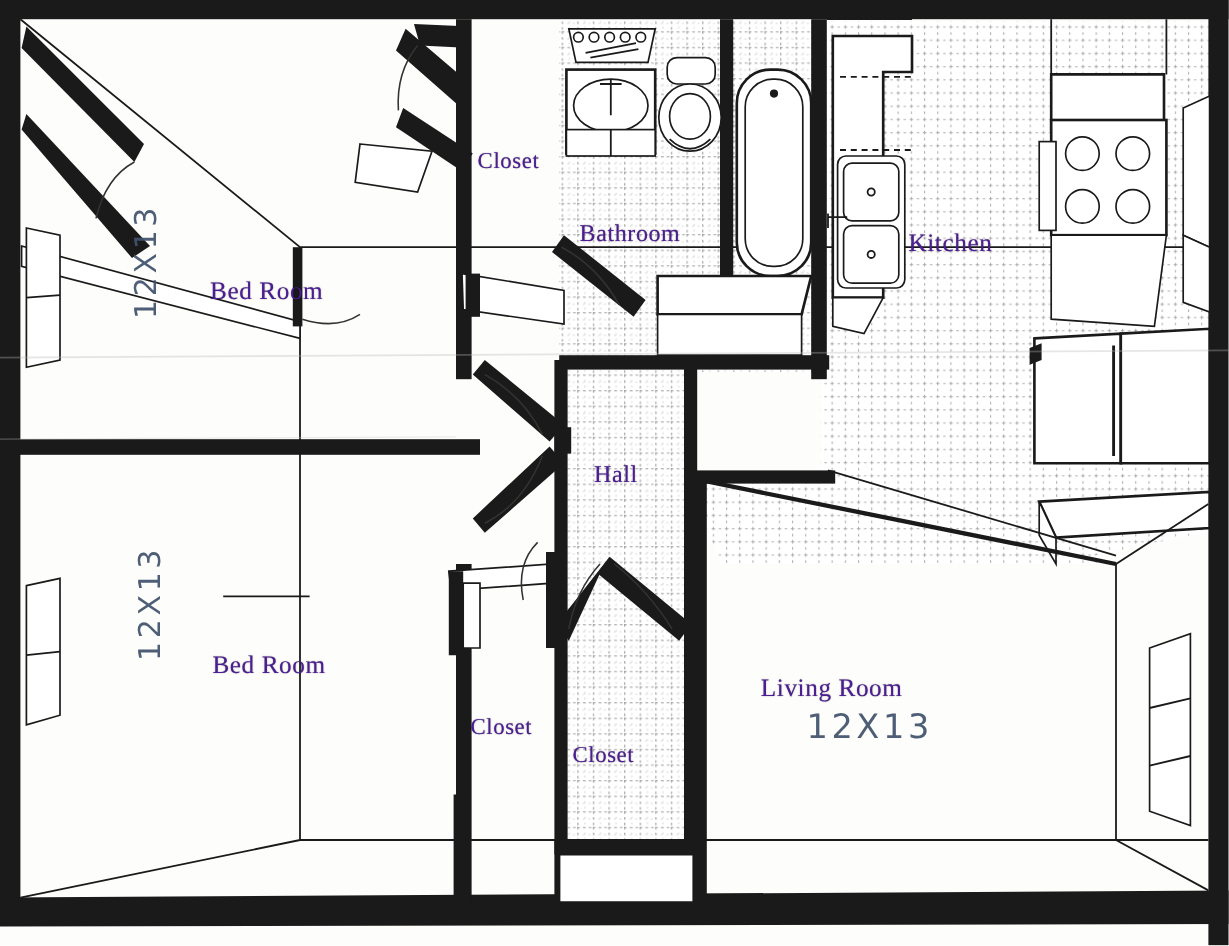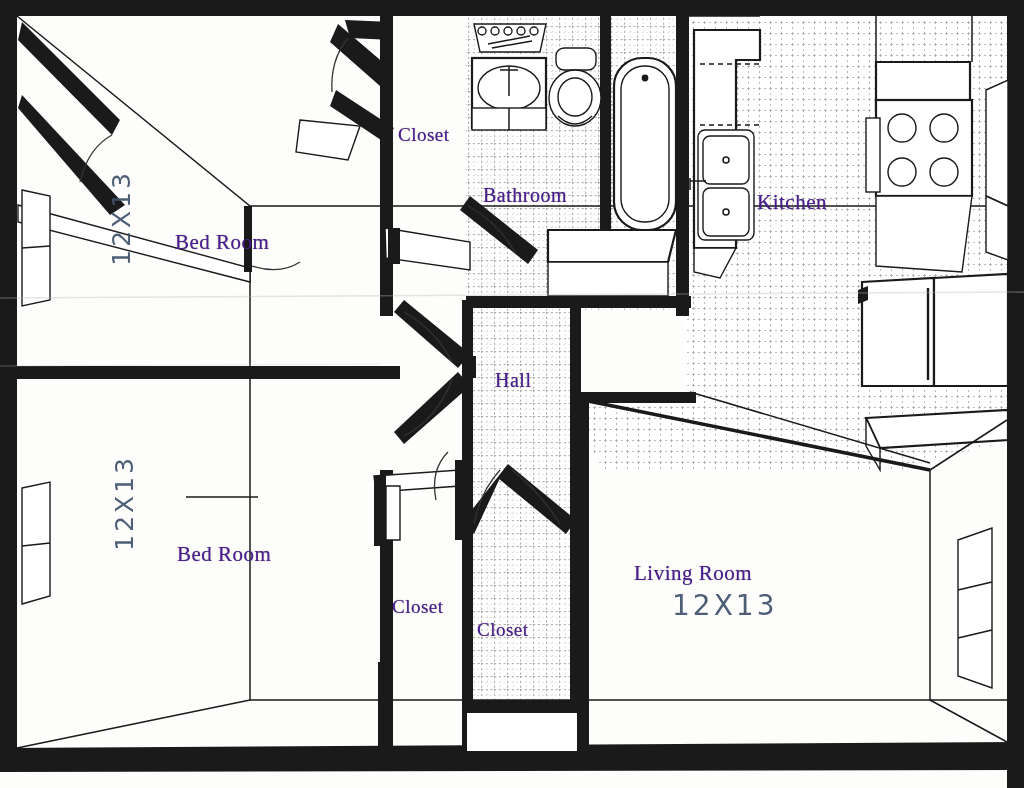--- a/index.html
+++ b/index.html
@@ -23,21 +23,21 @@
     letter-spacing:0.5px;
     text-shadow:0 0 1px rgba(0,0,0,.55);
     pointer-events:none;
     margin-top:24px;
   }
   .lbl-bed1{left:175px;top:206px;font-size:21px;}
   .lbl-bed2{left:177px;top:518px;font-size:21px;}
   .lbl-living{left:634px;top:537px;font-size:21px;}
   .lbl-kitchen{left:757px;top:166px;font-size:21px;}
   .lbl-bath{left:483px;top:160px;font-size:20px;}
-  .lbl-hall{left:495px;top:345px;font-size:20px;}
+  .lbl-hall{left:495px;top:361px;font-size:20px;}
   .lbl-closet-1{left:398px;top:100px;font-size:19px;}
   .lbl-closet-2{left:392px;top:572px;font-size:19px;}
   .lbl-closet-3{left:477px;top:595px;font-size:19px;}
 
   
   .handwriting{
     position:absolute;
     color:#41536e;
     font-family:"DejaVu Sans", sans-serif;
     font-weight:400;

